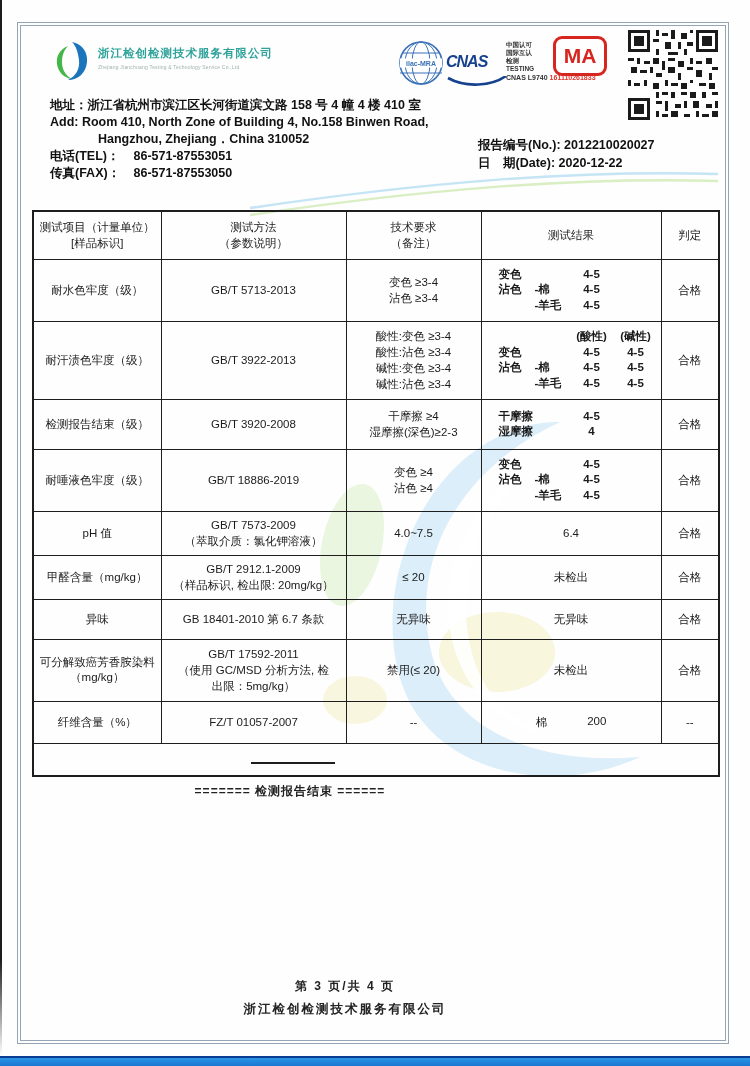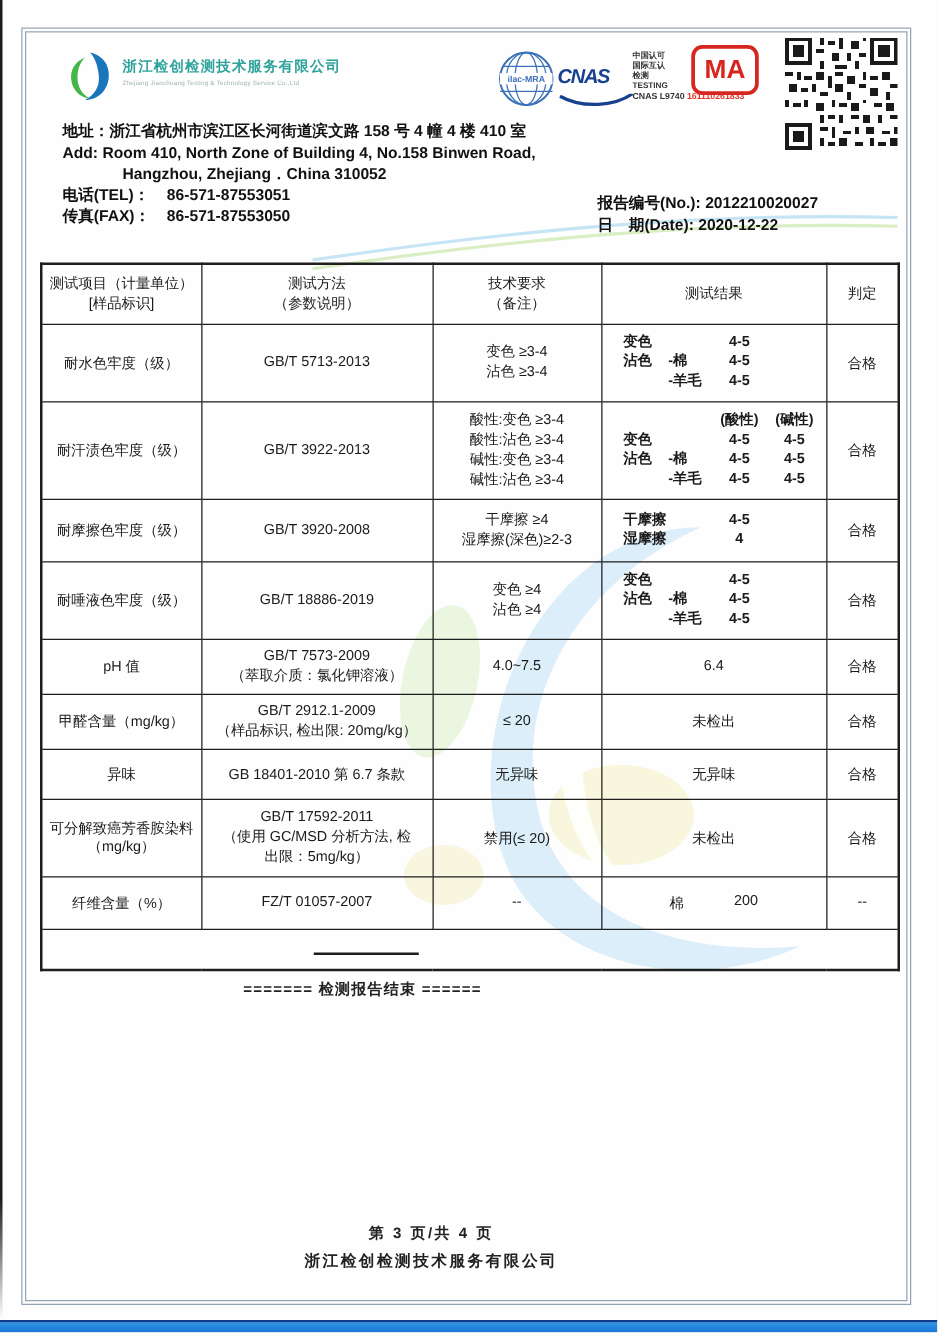--- a/index.html
+++ b/index.html
@@ -22,21 +22,21 @@
   .cnas-info{position:absolute;left:506px;top:41px;font-size:6.5px;line-height:8px;color:#333;font-weight:700;white-space:nowrap;}
   .cnas-no-line{margin-top:1px;font-size:7px;}
   .red-no{color:#e2342a;}
   .ma-stamp{position:absolute;left:553px;top:36px;width:48px;height:34px;border:3px solid #d6261f;border-radius:9px;display:flex;align-items:center;justify-content:center;font-size:21px;font-weight:900;color:#d6261f;background:rgba(255,255,255,.0);}
   .qr{position:absolute;left:628px;top:30px;}
 
   .addr{position:absolute;left:50px;top:97px;font-size:12.5px;font-weight:700;line-height:17px;color:#111;}
   .addr .ind{padding-left:48px;}
   .addr .pc{}
   .addr .lbl{display:inline-block;min-width:80px;}
-  .report-meta{position:absolute;left:478px;top:136px;font-size:12.5px;font-weight:700;line-height:18px;color:#111;white-space:nowrap;margin-top:17px;}
+  .report-meta{position:absolute;left:478px;top:136px;font-size:12.5px;font-weight:700;line-height:18px;color:#111;white-space:nowrap;}
 
   
   .tbl-wrap{position:absolute;left:32px;top:210px;width:686px;}
   table{border-collapse:collapse;table-layout:fixed;width:686px;border:2px solid #1e1e1e;background:transparent;font-size:11.5px;color:#1b1b1b;}
   col.c1{width:128px}col.c2{width:185px}col.c3{width:135px}col.c4{width:180px}col.c5{width:58px}
   th,td{border:1px solid #1e1e1e;padding:2px 3px;vertical-align:middle;font-weight:400;}
   .h48{height:48px}.h62{height:62px}.h78{height:78px}.h50{height:50px}.h44{height:44px}.h40{height:40px}.h42{height:42px}.h33{height:33px}
   .ctr{text-align:center;}
   .ln{text-align:center;line-height:16px;}
   .res-line{display:flex;align-items:center;line-height:15.5px;font-weight:bold;}
@@ -325,21 +325,21 @@
                   <span class="ra"></span>
                   <span class="rb">-羊毛</span>
                   <span class="rv">4-5</span>
                   <span class="rv2">4-5</span>
                 </div>
           </td>
           <td class="ctr">合格</td>
         </tr>
 
         <tr class="h50">
-          <td class="ctr">耐摩擦色牢度（级）</td>
+          <td class="ctr">检测报告结束（级）</td>
           <td>
             <div class="ln auto-hide">GB/T 3920-2008</div>
 
           </td>
           <td>
             <div class="ln auto-hide">干摩擦 ≥4</div>
             <div class="ln auto-hide">湿摩擦(深色)≥2-3</div>
           </td>
           <td>
             <div class="res-line auto-hide">

